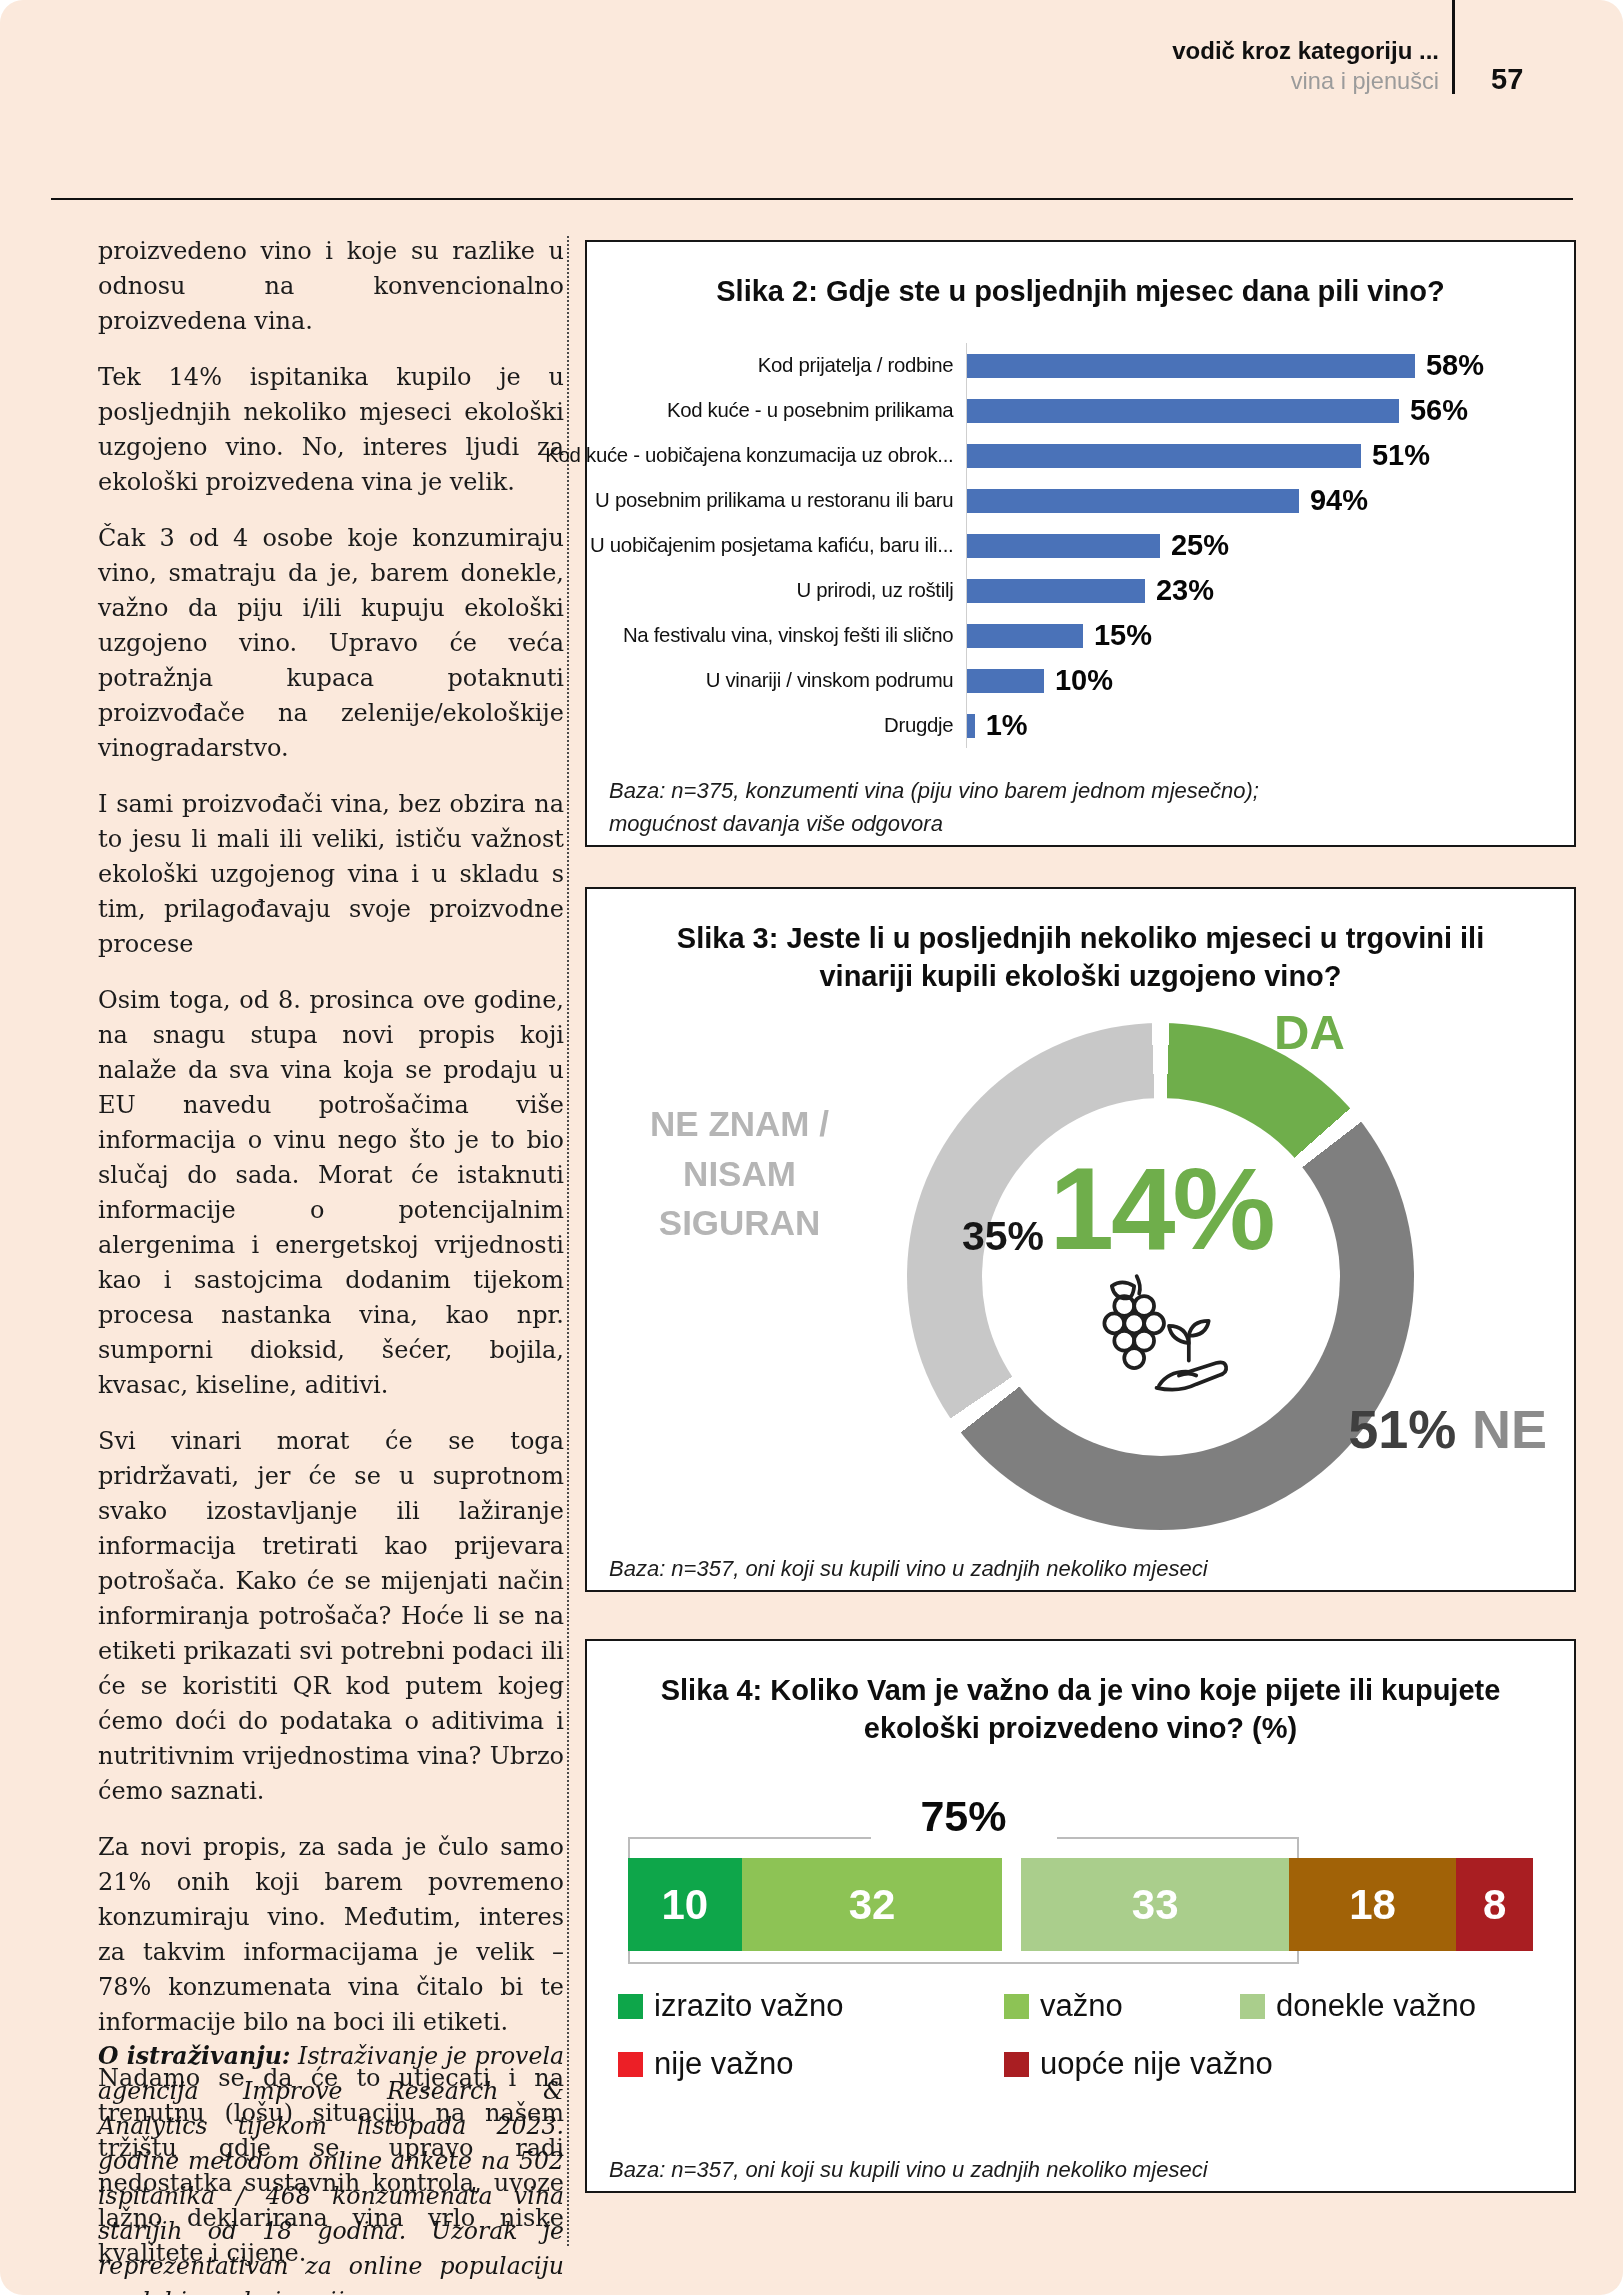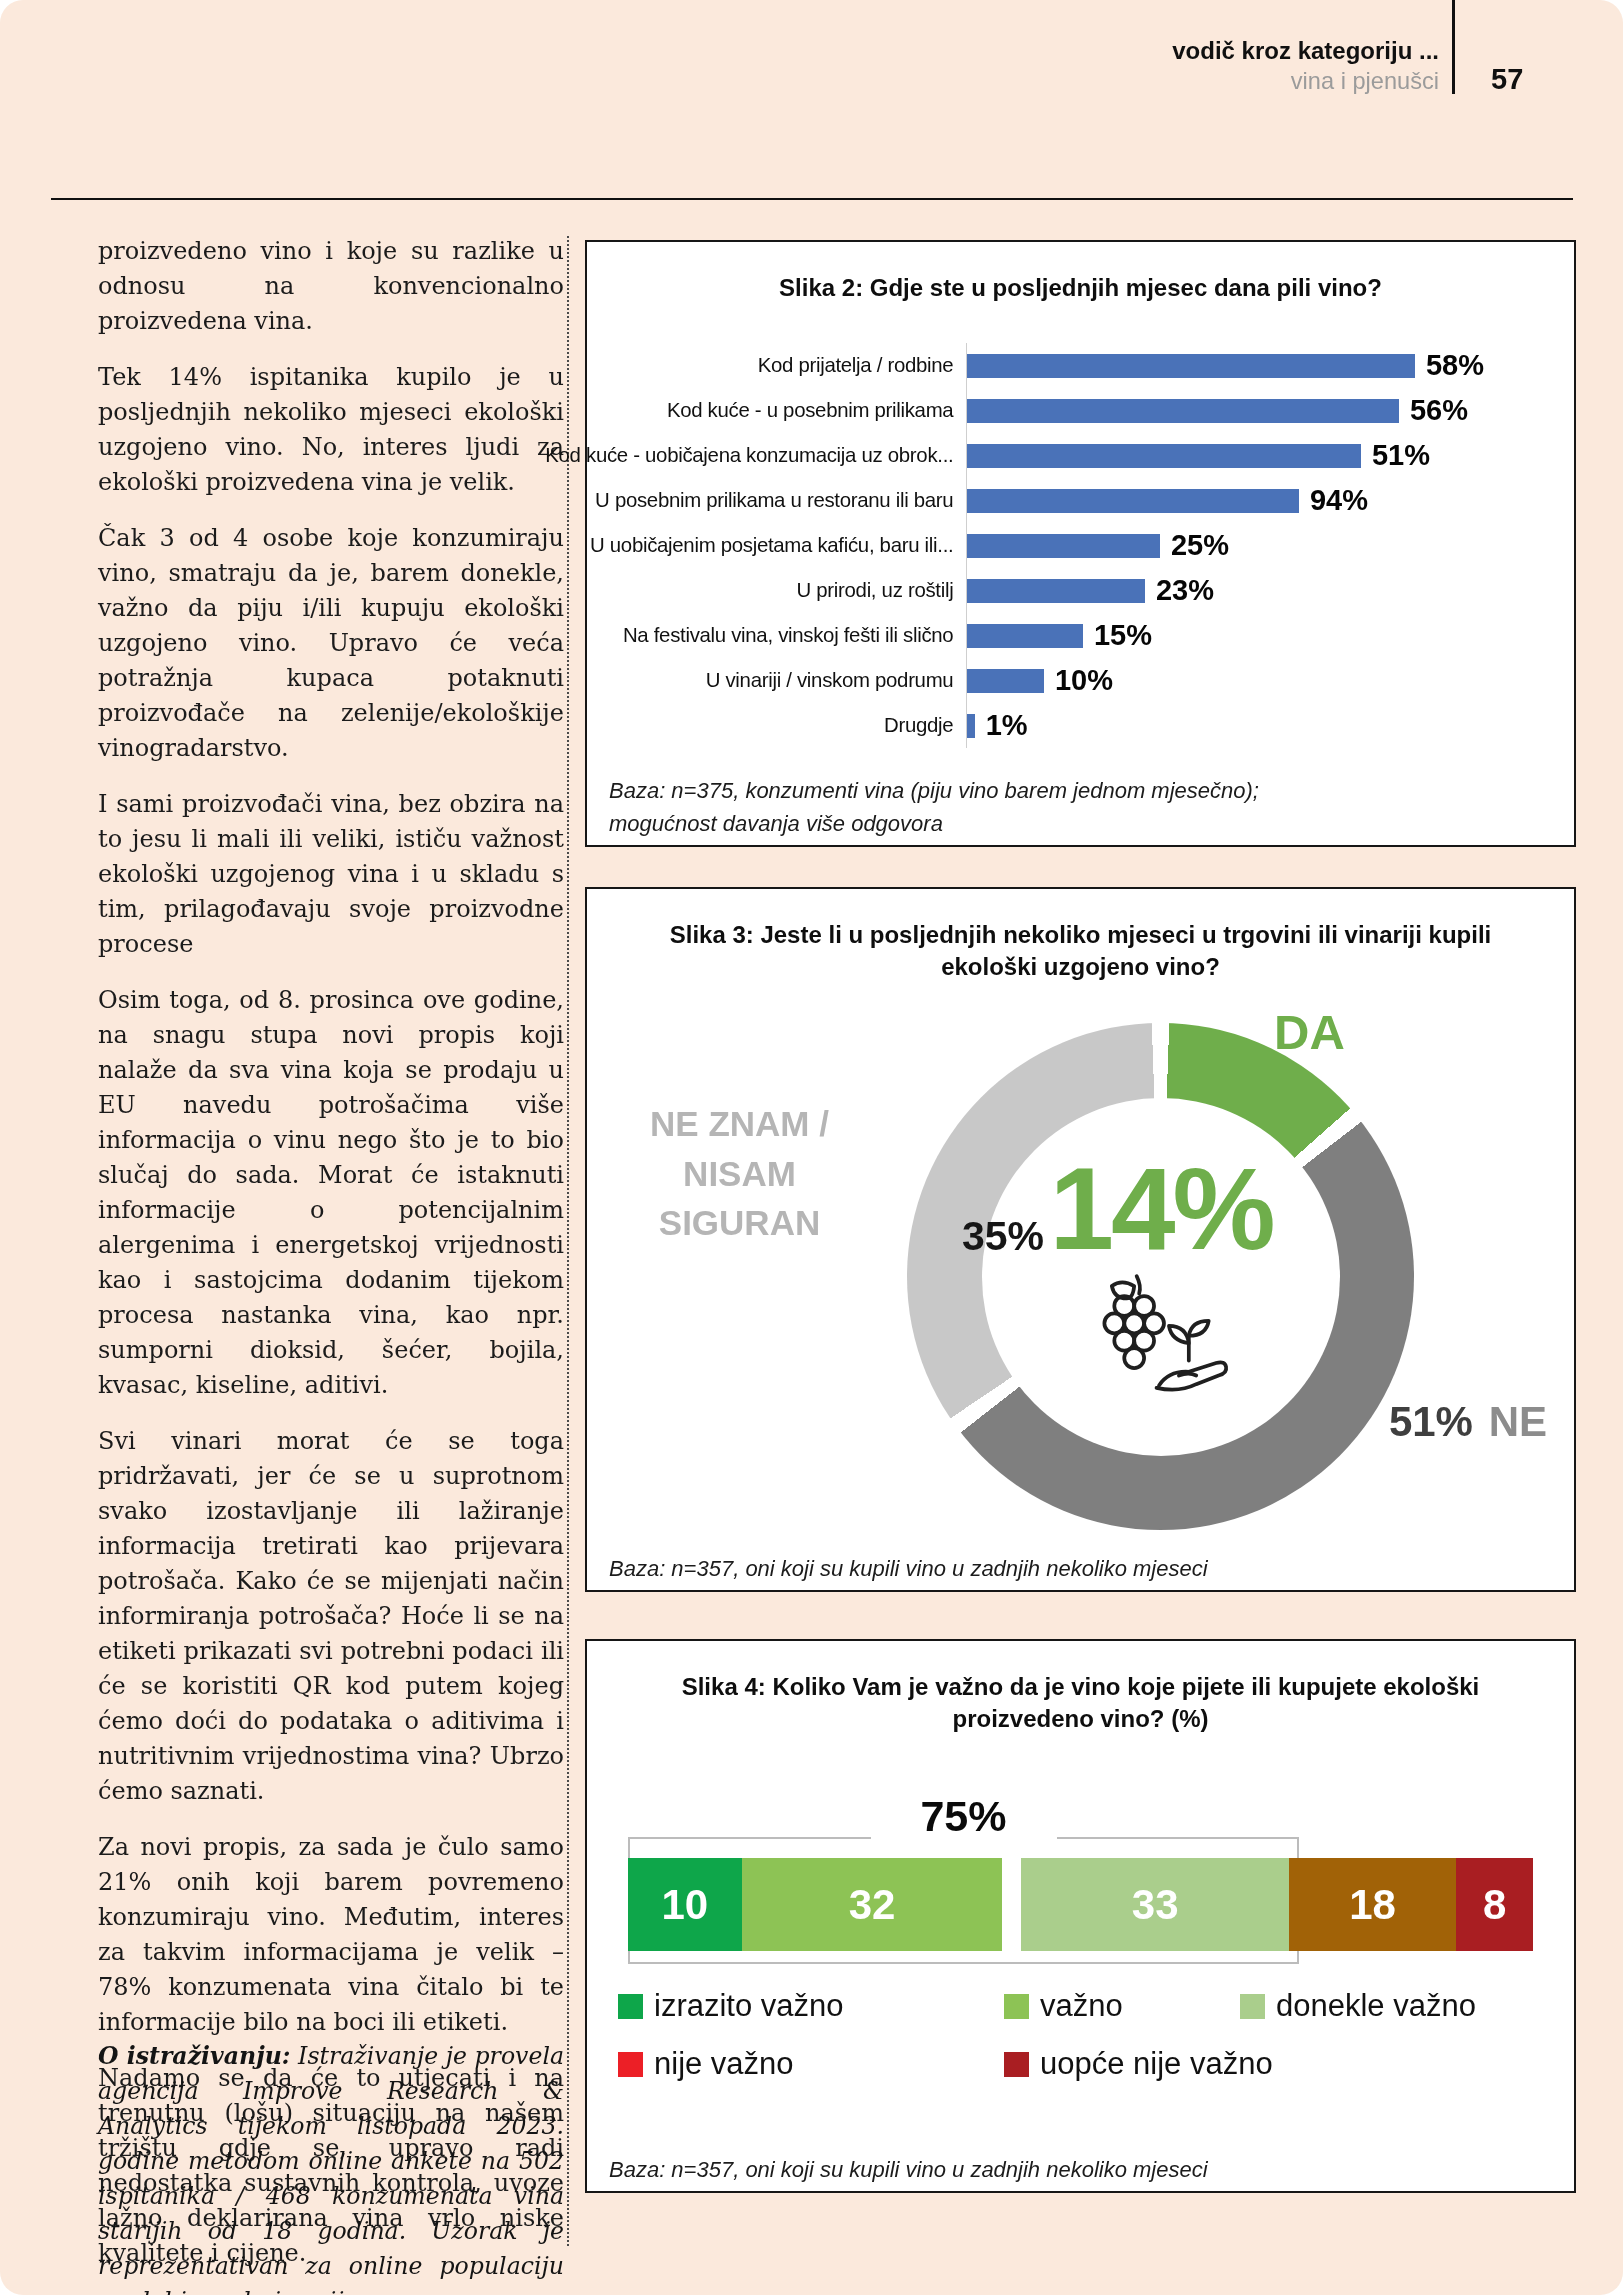--- a/index.html
+++ b/index.html
@@ -36,21 +36,21 @@
   .about b{font-style:italic;}
   
   .chart-box{
     position:absolute;left:585px;width:991px;
     background:#ffffff;border:2.4px solid #161616;box-sizing:border-box;
   }
   #box1{top:240px;height:607px;}
   #box2{top:887px;height:705px;}
   #box3{top:1639px;height:554px;}
   .chart-title{
-    text-align:center;font-weight:bold;font-size:24px;line-height:1.32;
+    text-align:center;font-weight:bold;font-size:29px;line-height:1.32;
     color:#0e0e0e;margin:30px auto 0 auto;
   }
   #box1 .chart-title{max-width:903px;}
   #box2 .chart-title{max-width:832px;}
   #box3 .chart-title{max-width:864px;}
   .note{
     position:absolute;left:22px;bottom:5px;
     font-style:italic;font-size:22px;line-height:1.5;color:#1c1c1c;
   }
   #box1 .note{width:754px;}
@@ -71,21 +71,21 @@
     display:flex;flex-direction:column;align-items:center;justify-content:center;
   }
   .donut-center-value{font-size:116px;font-weight:bold;color:#6fae4b;line-height:1;letter-spacing:-3.1px;}
   .donut-icon{margin-top:4.7px;}
   .lbl-da{position:absolute;left:687px;top:115px;font-size:49px;font-weight:bold;color:#6fae4b;}
   .lbl-neznam{
     position:absolute;left:31px;top:210px;width:243px;text-align:center;
     font-size:35px;font-weight:bold;color:#b5b5b5;line-height:1.42;
   }
   .lbl-35{position:absolute;left:375px;top:324px;font-size:41px;font-weight:bold;color:#161616;}
-  .lbl-51ne{position:absolute;right:27px;top:509px;font-size:42px;font-weight:bold;white-space:nowrap;}
+  .lbl-51ne{position:absolute;right:27px;top:509px;font-size:54px;font-weight:bold;white-space:nowrap;}
   .lbl-51ne .val{color:#3f3f3f;}
   .lbl-51ne .ne{color:#8c8c8c;margin-left:15.7px;}
   
   .bracket{position:absolute;left:41px;top:196px;height:127px;box-sizing:border-box;
     border:2.4px solid #bcbcbc;border-top:none;}
   .bracket::before,.bracket::after{
     content:"";position:absolute;top:0;width:calc(50% - 93px);border-top:2.4px solid #bcbcbc;
   }
   .bracket::before{left:0;}
   .bracket::after{right:0;}

